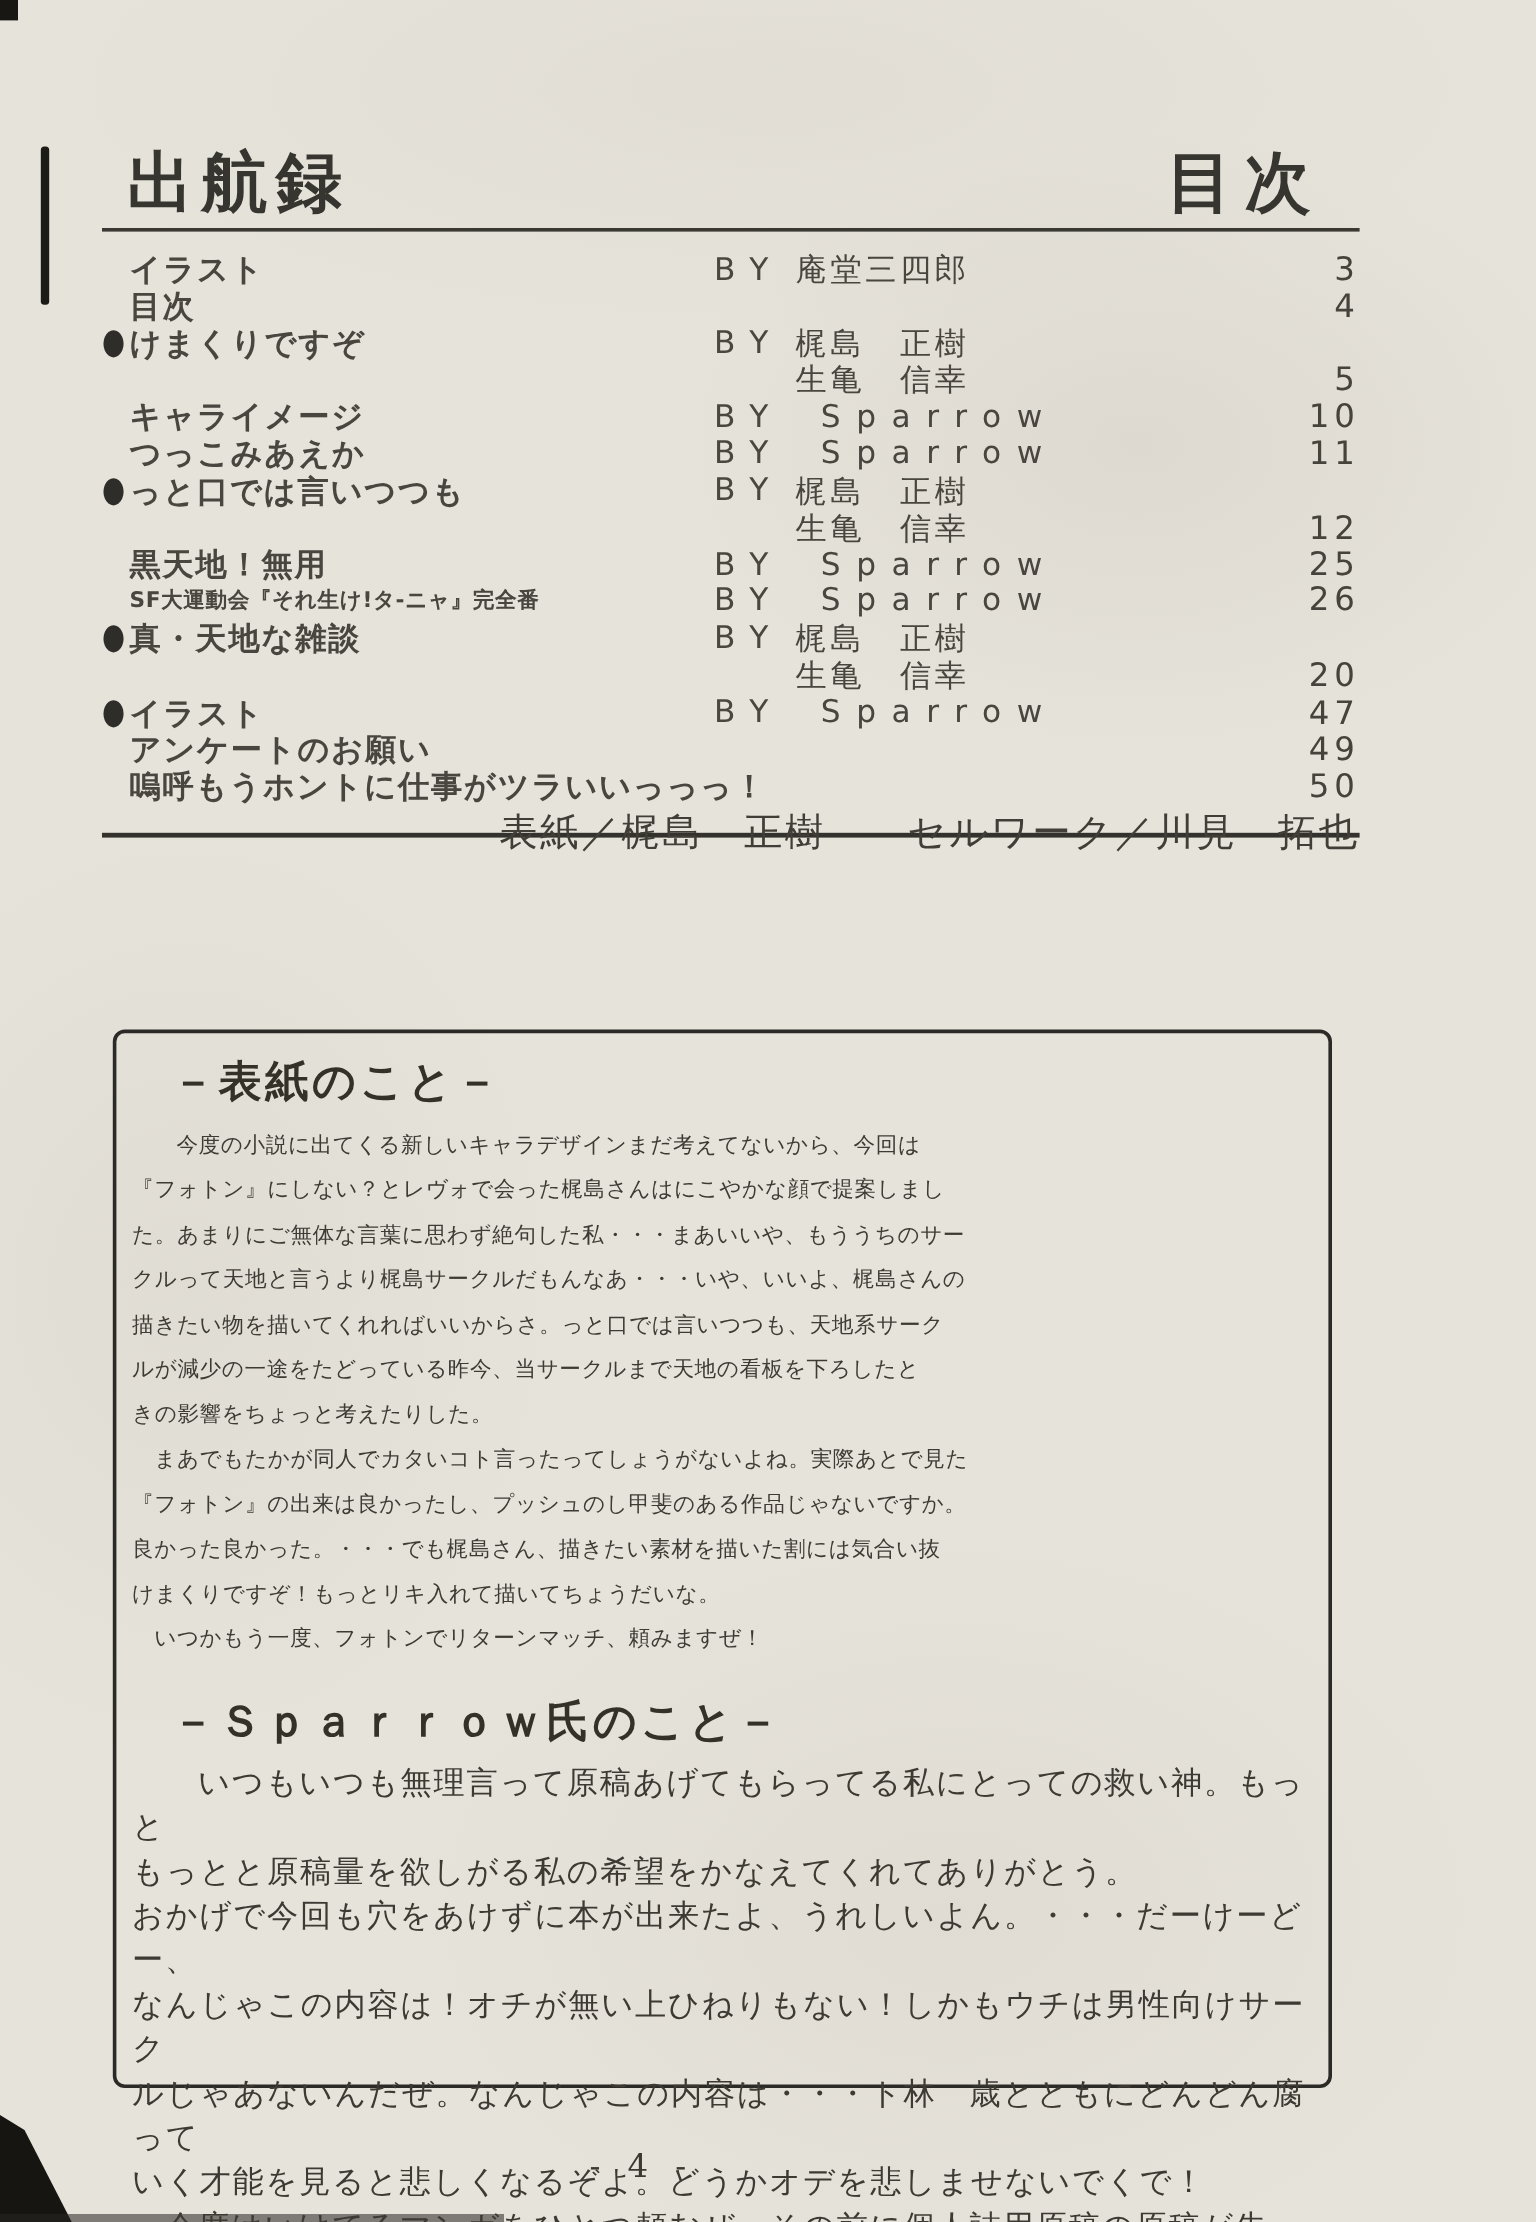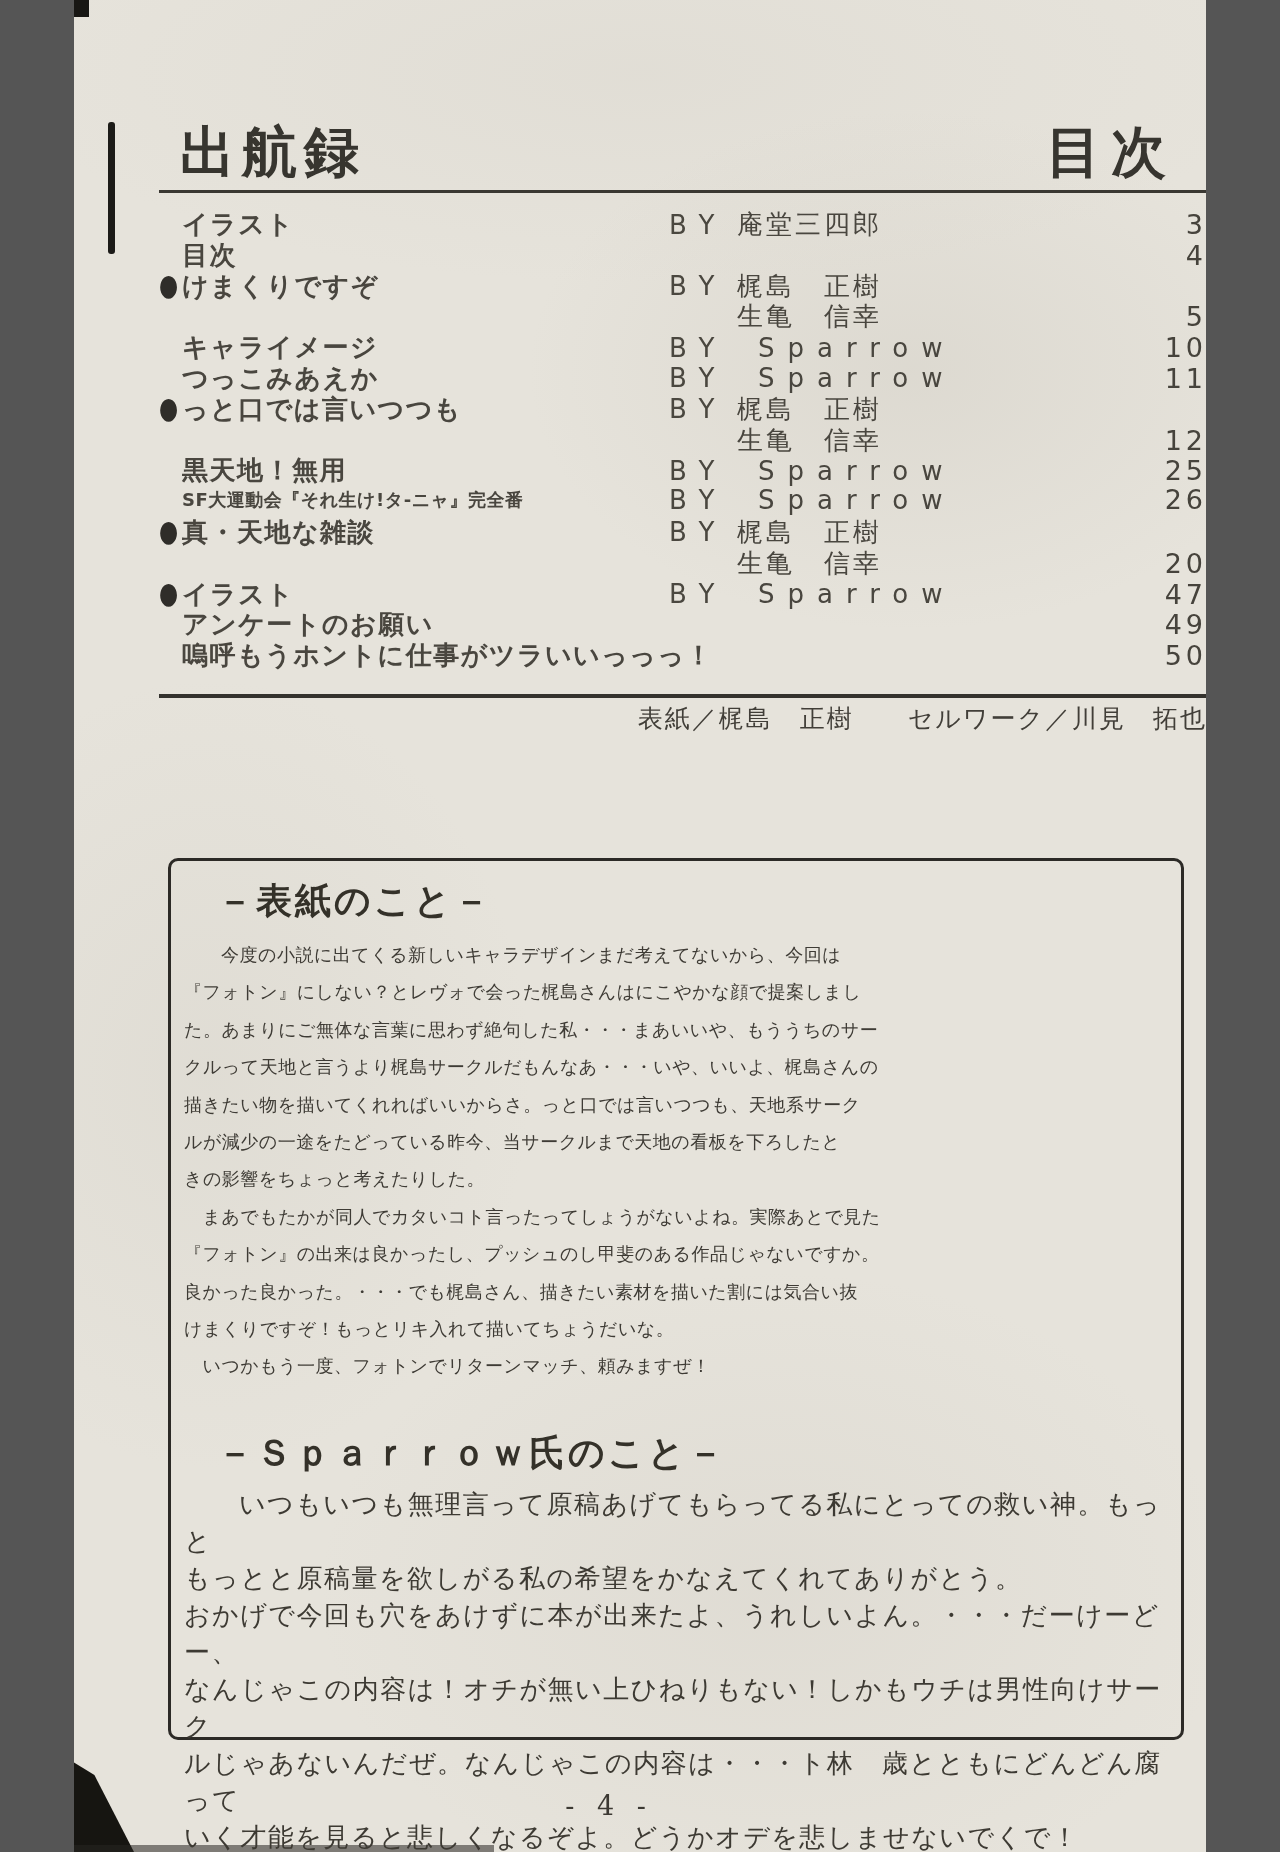--- a/index.html
+++ b/index.html
@@ -1,18 +1,18 @@
 <!DOCTYPE html>
 <html lang="ja"><head>
 <meta charset="utf-8">
 <style>
   html,body{margin:0;padding:0;background:#555;}
   .sheet{
     position:relative;
-    width:1132px;height:1852px;
+    width:1280px;height:1852px;
     margin:0 auto;
     overflow:hidden;
     background-color:#e6e3db;
     background-image:
       radial-gradient(ellipse 620px 420px at 74% 20%, rgba(188,183,172,.22), transparent 62%),
       radial-gradient(ellipse 520px 640px at 12% 58%, rgba(198,194,184,.20), transparent 62%),
       radial-gradient(ellipse 740px 520px at 62% 86%, rgba(193,188,178,.18), transparent 62%),
       radial-gradient(ellipse 900px 300px at 50% 4%, rgba(210,206,197,.25), transparent 70%);
     font-family:"DejaVu Sans", sans-serif;
     color:#45423c;
@@ -38,29 +38,29 @@
   .toc-bullet{font-size:22px;color:#2f2d29;transform:scaleY(1.35);line-height:1;}
   .toc-title{letter-spacing:1.5px;overflow:visible;font-weight:bold;}
   .toc-row.small .toc-title{font-size:18px;letter-spacing:0.5px;}
   .toc-by{letter-spacing:13px;color:#4a473f;}
   .toc-author{letter-spacing:3px;}
   .toc-author.latin{letter-spacing:13px;margin-left:21px;}
   .toc-page{text-align:right;letter-spacing:4px;color:#46433c;font-size:27px;}
 
   
   .divider{position:absolute;left:85px;top:694px;width:1048px;height:4px;background:#34322d;}
-  .credits{position:absolute;left:85px;top:702px;width:1048px;text-align:right;
-    font-family:"DejaVu Serif", serif;font-size:25px;letter-spacing:2px;color:#413e38;}
+  .credits{position:absolute;left:85px;top:672px;width:1048px;text-align:right;
+    font-family:"DejaVu Serif", serif;font-size:32px;letter-spacing:2px;color:#413e38;}
 
   
   .note-box{position:absolute;left:94px;top:858px;width:1016px;height:882px;
     border:3px solid #2c2a26;border-radius:10px;box-sizing:border-box;}
   .note-box h2{margin:16px 0 10px 46px;font-size:36px;font-weight:bold;
     letter-spacing:3px;color:#343129;}
-  .note-box h2.second{margin-top:44px;margin-bottom:8px;font-family:Liberation Mono, monospace;}
+  .note-box h2.second{margin-top:26px;margin-bottom:8px;font-family:Liberation Mono, monospace;}
   .serif-para{margin:0 12px 0 13px;font-family:"DejaVu Serif", serif;
     font-size:18px;line-height:37.4px;letter-spacing:0.5px;color:#3e3b35;
     white-space:pre-line;}
   .gothic-para{margin:0 10px 0 13px;font-family:"DejaVu Sans", sans-serif;
     font-size:26px;line-height:37px;letter-spacing:1.5px;color:#3d3a33;
     white-space:pre-line;}
 
   .footer{position:absolute;left:85px;top:1790px;width:900px;text-align:center;
     font-family:"DejaVu Serif", serif;font-size:27px;letter-spacing:7px;color:#3c3933;}
 </style>

